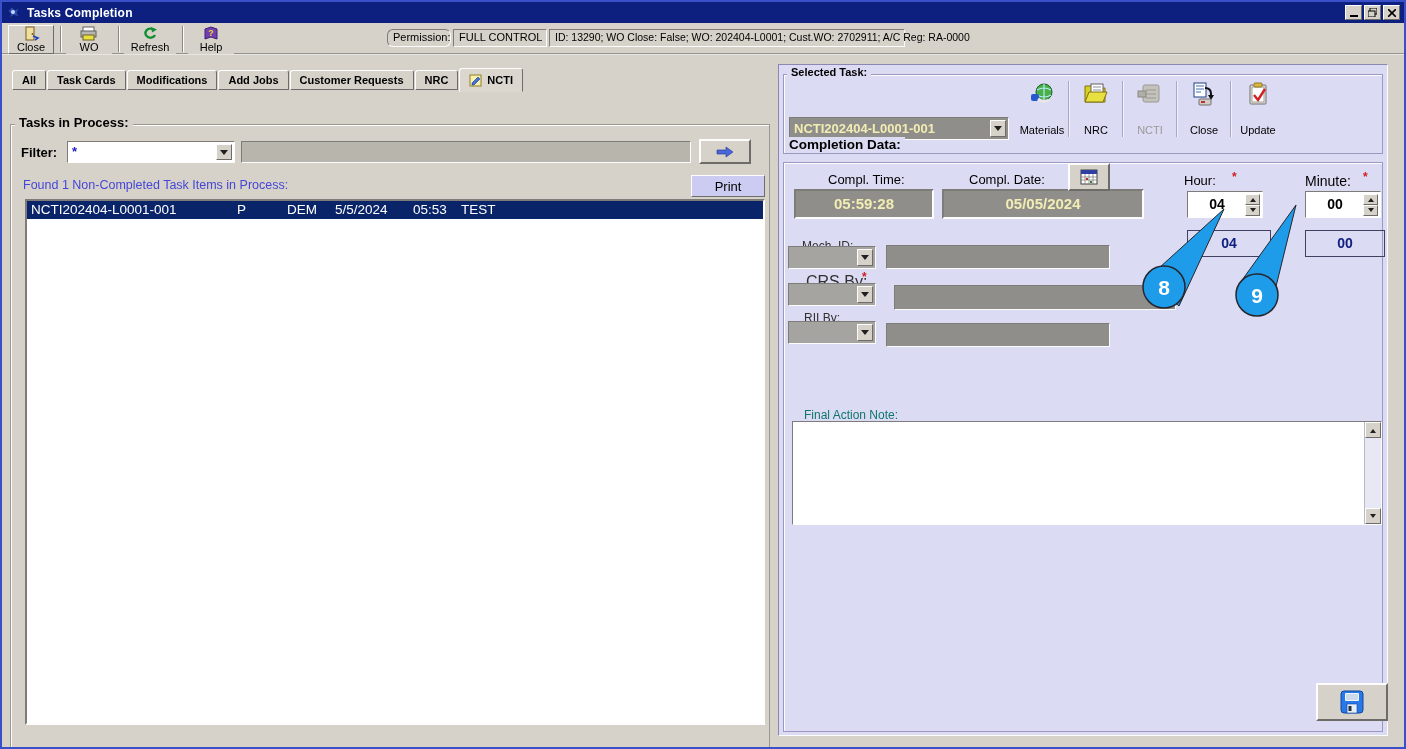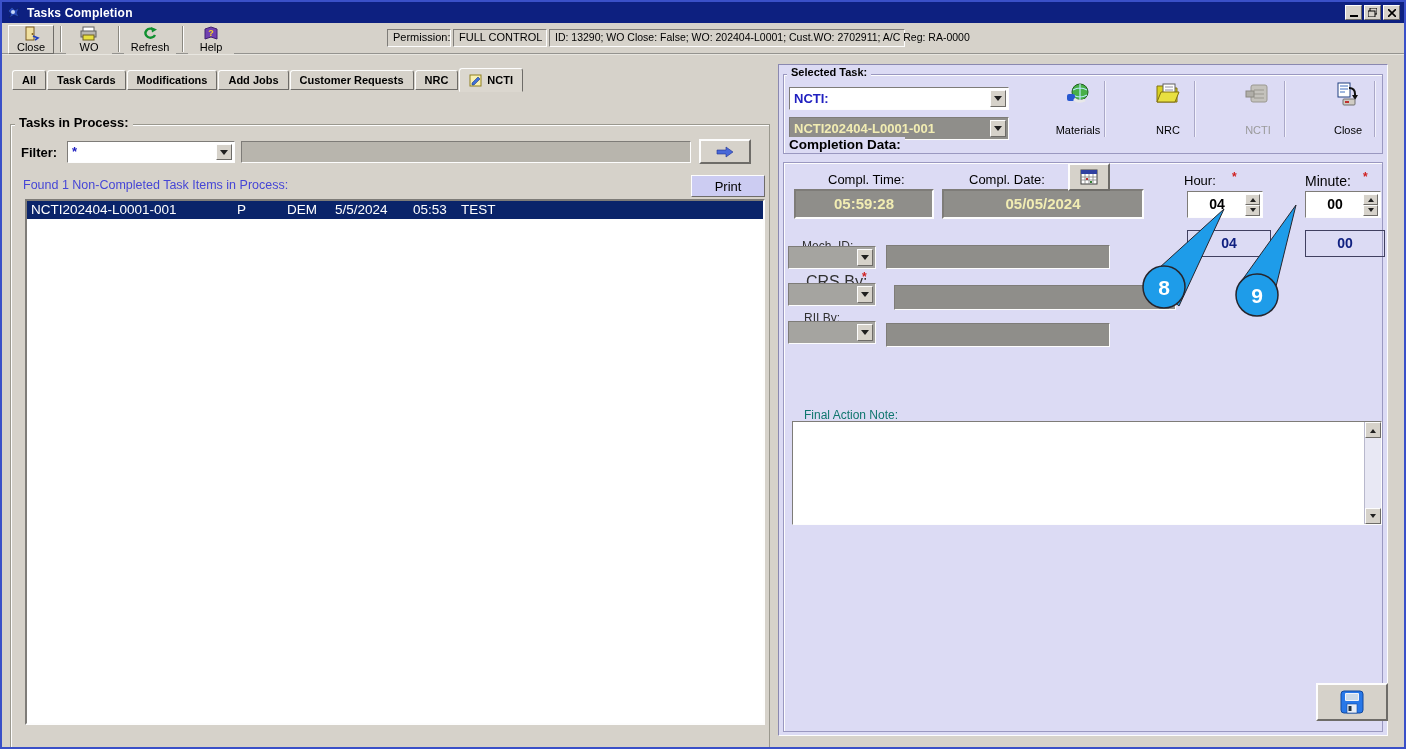--- a/index.html
+++ b/index.html
@@ -50,21 +50,21 @@
 
   .spinners { position:absolute; right:2px; top:2px; bottom:2px; width:15px; display:flex; flex-direction:column; }
   .spinbtn { flex:1; background:#d6d2ca; display:flex; align-items:center; justify-content:center; }
 
   .right-panel { position:absolute; left:776px; top:62px; width:610px; height:672px;
                  background:#dcdbf4; border:1px solid; border-color:#8a88b0 #fdfdfd #fdfdfd #8a88b0; }
   .lavlabel { background:#dcdbf4; }
   .graylabel { background:#d6d2ca; }
 
   .taskbtn { width:50px; height:60px; display:flex; flex-direction:column; align-items:center;
-             justify-content:flex-end; padding-bottom:3px; font-size:11px; color:#000; gap:18px;margin-left:36px; }
+             justify-content:flex-end; padding-bottom:3px; font-size:11px; color:#000; gap:18px; }
   .taskbtn.disabled { color:#9a9a9a; }
   .btn-sep { width:2px; height:56px; margin:2px 1px 0 1px;
              border-left:1px solid #aaa8c8; border-right:1px solid #f2f1fb; }
 
   .red-ast { color:#d02020; font-size:12px; font-weight:bold; }
   .fieldgray { background:#8f8e8a; }
   .combogray { background:#a5a4a0; }
 
   .note-wrap { background:#fff; }
   .scrollbar { position:absolute; right:0; top:0; bottom:0; width:17px; background:#e8e8f4;
@@ -132,21 +132,21 @@
       <span>Refresh</span>
     </div>
     <div class="tb-sep" style="left:180px;"></div>
     <div class="tbtn" style="left:186px;width:46px;">
       <svg width="16" height="15">
         <path d="M2 3 L8 1 L14 3 L14 13 L8 11 L2 13 Z" fill="#7040b0" stroke="#402070"></path>
         <text x="8" y="10" font-size="9" font-weight="bold" fill="#f8d820" text-anchor="middle">?</text>
       </svg>
       <span>Help</span>
     </div>
-    <div class="permbox sunken" style="left:385px;width:64px;">Permission:</div>
+    <div class="permbox sunken" style="left:385px;width:64px;border-radius:6px;">Permission:</div>
     <div class="permbox sunken" style="left:451px;width:94px;">FULL CONTROL</div>
     <div class="permbox sunken" style="left:547px;width:356px;font-size:10.5px;">ID: 13290; WO Close: False; WO: 202404-L0001; Cust.WO: 2702911; A/C Reg: RA-0000</div>
   </div>
 
   <div class="tabstrip">
     <div class="tab"><span>All</span></div>
     <div class="tab"><span>Task Cards</span></div>
     <div class="tab"><span>Modifications</span></div>
     <div class="tab"><span>Add Jobs</span></div>
     <div class="tab"><span>Customer Requests</span></div>
@@ -190,26 +190,20 @@
         <span style="left:434px;">TEST</span>
       </div>
     </div>
   </div>
 
   <div class="right-panel">
 
     <span class="gb-label lavlabel" style="left:8px;top:1px;font-size:11px;">Selected Task:</span>
     <div class="groupbox" style="left:4px;top:9px;width:600px;height:80px;border-color:#9a98c0;"></div>
 
-    <div class="combo sunken" style="position:absolute;left:10px;top:22px;width:220px;height:23px;background:#fff;z-index:2;">
-      <span style="position:absolute;left:4px;top:3px;font-size:13px;font-weight:bold;color:#2020c0;">NCTI:</span>
-      <div class="combo-btn raised">
-          <span class="tri-down"></span>
-        </div>
-    </div>
     <div class="combo sunken" style="position:absolute;left:10px;top:52px;width:220px;height:23px;background:#8f8e8a;z-index:2;">
       <span style="position:absolute;left:4px;top:3px;font-size:13px;font-weight:bold;color:#f2edb3;">NCTI202404-L0001-001</span>
       <div class="combo-btn raised">
           <span class="tri-down"></span>
         </div>
     </div>
 
     <div style="position:absolute;left:238px;top:14px;display:flex;z-index:2;">
       <div class="taskbtn">
         <svg width="26" height="24">

